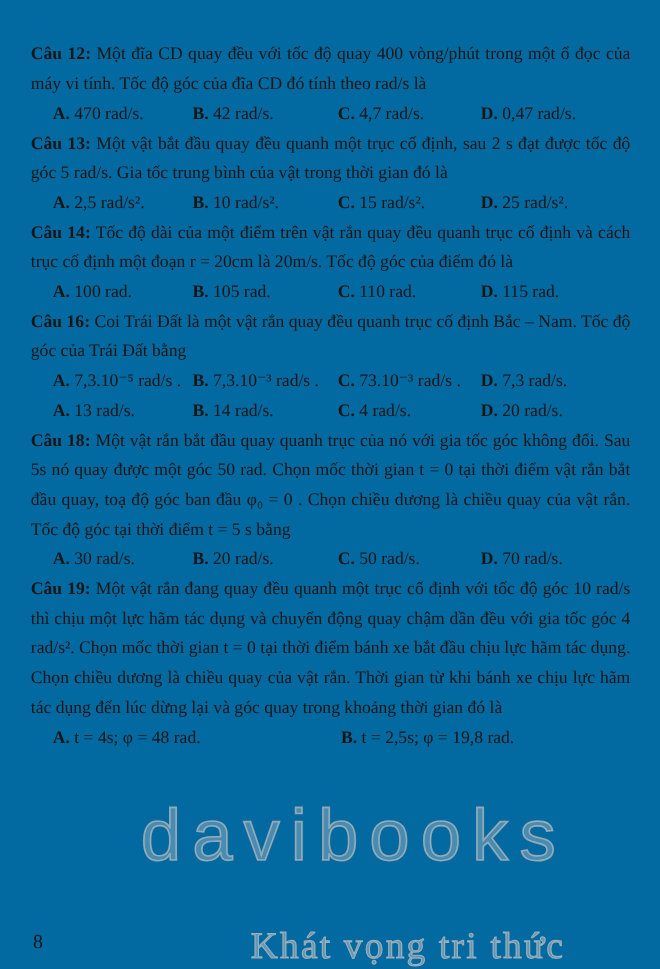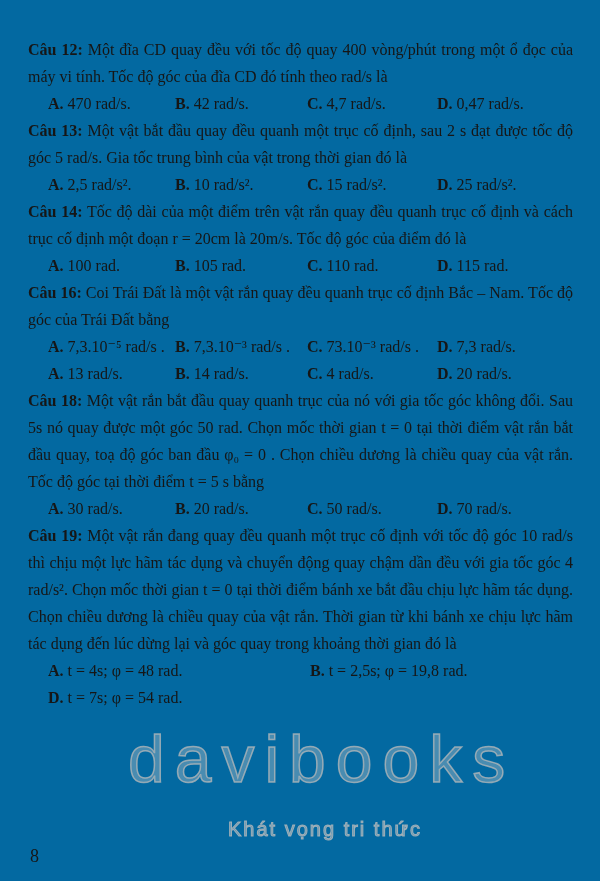--- a/index.html
+++ b/index.html
@@ -63,23 +63,23 @@
     letter-spacing: 10px;
     color: rgba(205, 205, 205, 0.35);
     -webkit-text-stroke: 1.5px rgba(185, 185, 185, 0.75);
     white-space: nowrap;
     pointer-events: none;
     z-index: 5;
   }
   .watermark-slogan {
     position: absolute;
     left: 228px;
-    top: 818px;
-    font-size: 20px;
-    font-family: Liberation Sans, sans-serif;
+    top: 842px;
+    font-size: 34px;
+    font-family: Liberation Serif, serif;
     letter-spacing: 2px;
     color: rgba(210, 210, 210, 0.45);
     -webkit-text-stroke: 1px rgba(185, 185, 185, 0.8);
     white-space: nowrap;
     pointer-events: none;
     z-index: 5;
   }
   .page-number {
     position: absolute;
     left: 30px;
@@ -173,21 +173,20 @@
   </div>
 
   <div class="question">
     <p class="qtext"><b class="qlabel">Câu 19:</b> <span>Một vật rắn đang quay đều quanh một trục cố định với tốc độ góc 10 rad/s thì chịu một lực hãm tác dụng và chuyển động quay chậm dần đều với gia tốc góc 4 rad/s². Chọn mốc thời gian t = 0 tại thời điểm bánh xe bắt đầu chịu lực hãm tác dụng. Chọn chiều dương là chiều quay của vật rắn. Thời gian từ khi bánh xe chịu lực hãm tác dụng đến lúc dừng lại và góc quay trong khoảng thời gian đó là</span></p>
     <div class="options grid2">
   <div class="option"><b>A.</b> <span>t = 4s;  φ = 48 rad.</span></div>
 
   <div class="option"><b>B.</b> <span>t = 2,5s;  φ = 19,8 rad.</span></div>
 
 
-  <div class="option"><b>D.</b> <span>t = 7s;  φ = 54 rad.</span></div>
 </div>
   </div>
 </div>
 
   <div class="watermark-brand">davibooks</div>
   <div class="watermark-slogan">Khát vọng tri thức</div>
 
   <div class="page-number">8</div>
 </div>
 

